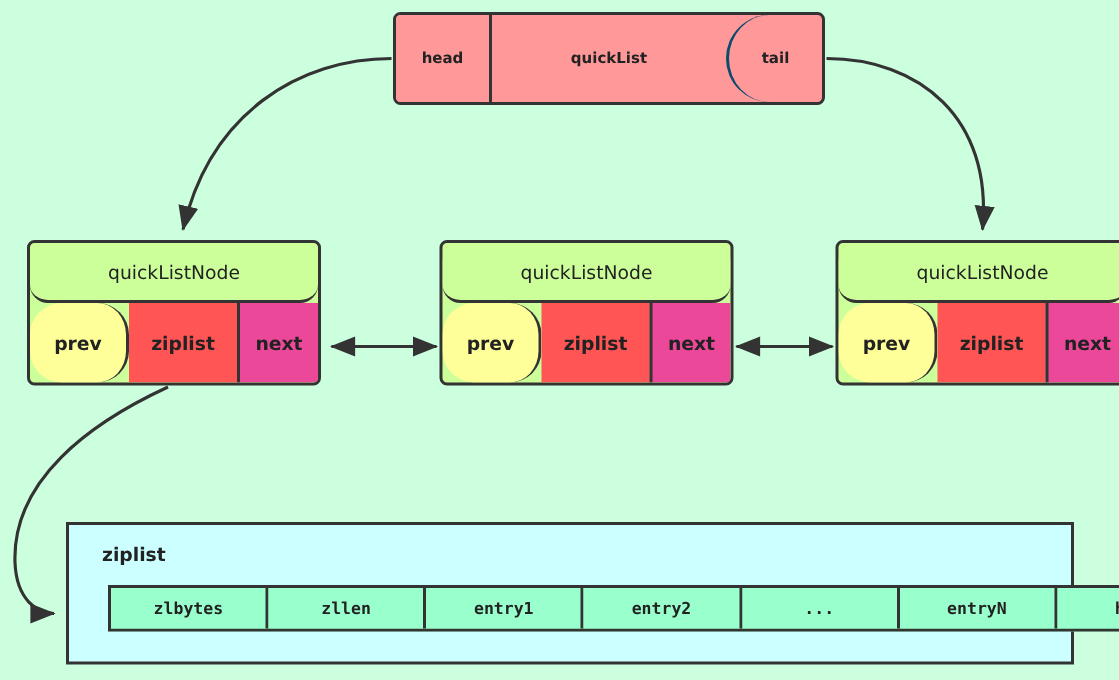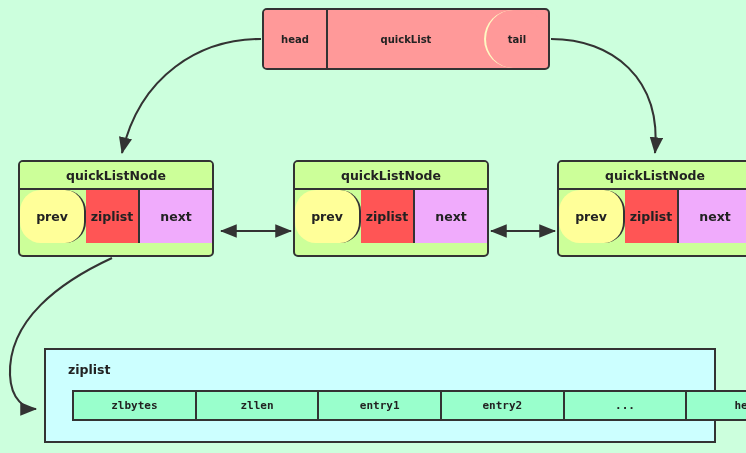--- a/index.html
+++ b/index.html
@@ -47,67 +47,68 @@
     align-items: center;
     justify-content: center;
     font-size: 10px;
     font-weight: bold;
     color: #222222;
     background: #ff9999;
     box-sizing: border-box;
   }
   .ql-cell.head { width: 64px; border-right: 2px solid #333333; }
   .ql-cell.name { flex: 1; }
-  .ql-cell.tail { width: 64px; border-left: 2px solid #fef9c3; border-radius: 29px; }
+  .ql-cell.tail { width: 64px; border-left: 2px solid #0c4a6e; border-radius: 29px; }
 
   
   .node {
     position: absolute;
     top: 160px;
     width: 196px;
     height: 97px;
     border: 2px solid #333333;
     border-radius: 5px;
     background: #ccff99;
     box-sizing: border-box;
     overflow: hidden;
     z-index: 3;
   }
   .node.n1 { left: 18px; }
   .node.n2 { left: 293px; }
   .node.n3 { left: 557px; }
   .node-title {
-    height: 28px;
+    height: 40px;
     display: flex;
     align-items: center;
     justify-content: center;
     font-size: 12.5px;
-    font-weight: bold;
+    font-weight: normal;
     color: #222222;
     background: #ccff99;
     border-bottom: 2px solid #333333;
     box-sizing: border-box;
+    border-radius: 12px;
   }
   .node-fields {
     display: flex;
     height: 53px;
     box-sizing: border-box;
   }
   .field {
     display: flex;
     align-items: center;
     justify-content: center;
     font-size: 12.5px;
     font-weight: bold;
     color: #222222;
     box-sizing: border-box;
   }
   .field.prev { width: 66px; background: #ffff99; border-right: 2px solid #333333; border-radius: 21px; }
   .field.zip  { flex: 1;     background: #ff5555; }
-  .field.next { width: 74px; background: #f0abfc; border-left: 2px solid #333333; }
+  .field.next { width: 54px; background: #ec4899; border-left: 2px solid #333333; }
 
   
   .ziplist-box {
     position: absolute;
     left: 44px;
     top: 348px;
     width: 672px;
     height: 95px;
     border: 2px solid #333333;
     background: #ccffff;
@@ -208,17 +209,18 @@
   </div>
 
   <div class="ziplist-box">
     <div class="ziplist-label">ziplist</div>
     <div class="zl-cells">
       <div class="zl-cell">zlbytes</div>
       <div class="zl-cell">zllen</div>
       <div class="zl-cell">entry1</div>
       <div class="zl-cell">entry2</div>
       <div class="zl-cell">...</div>
+      <div class="zl-cell">entryN</div>
       <div class="zl-cell">head</div>
     </div>
   </div>
 
 </div>
 
 </body></html>

